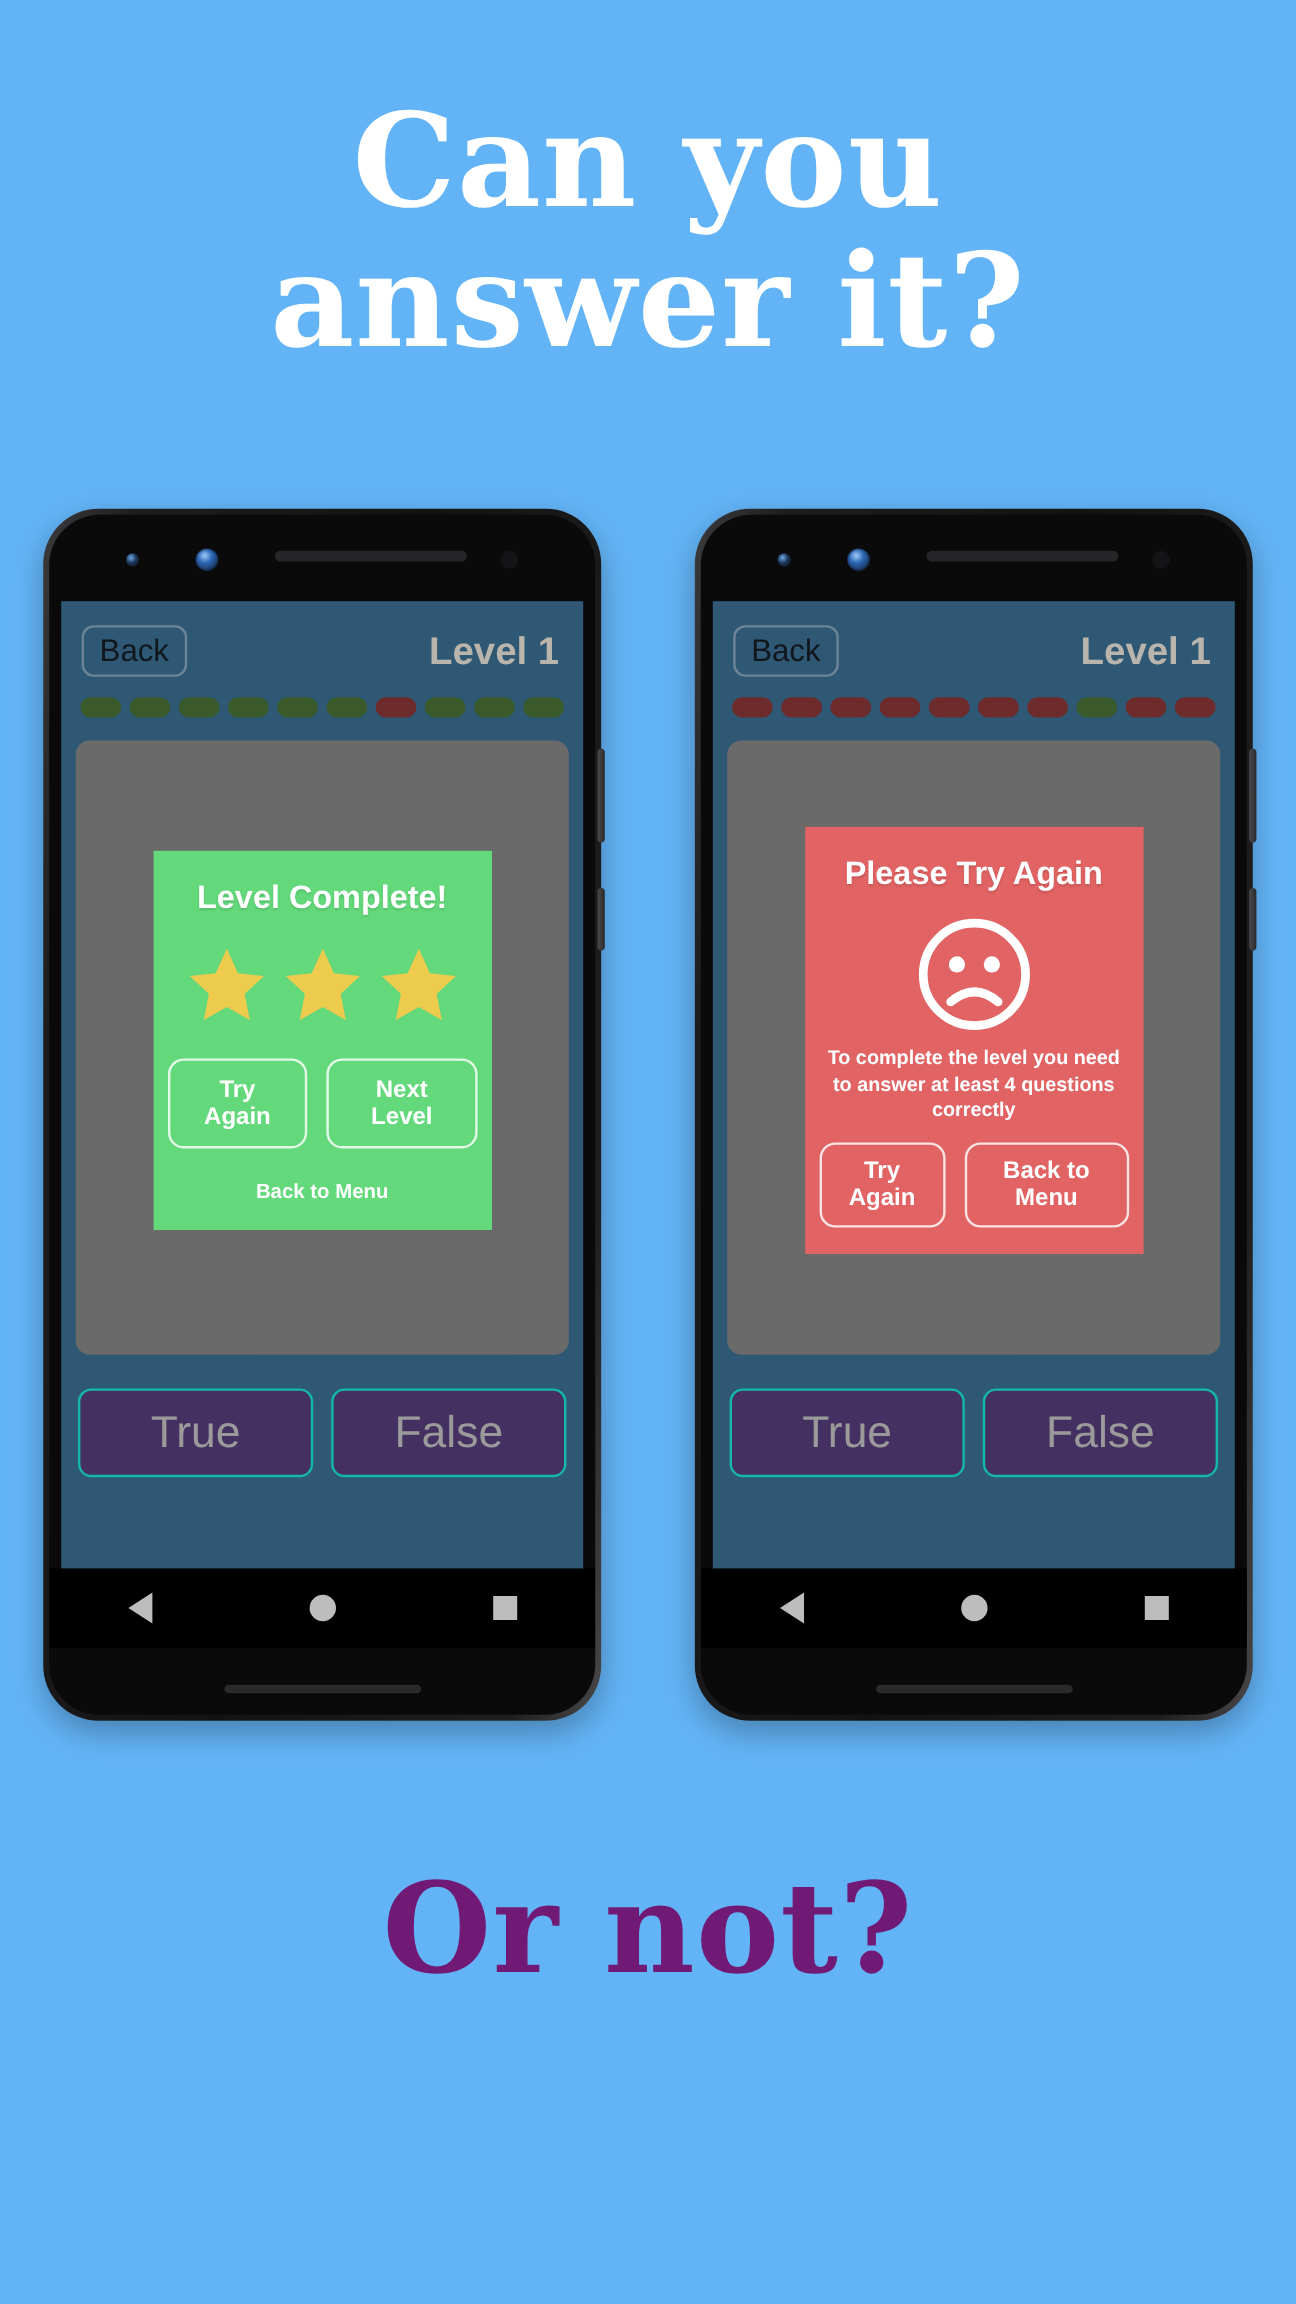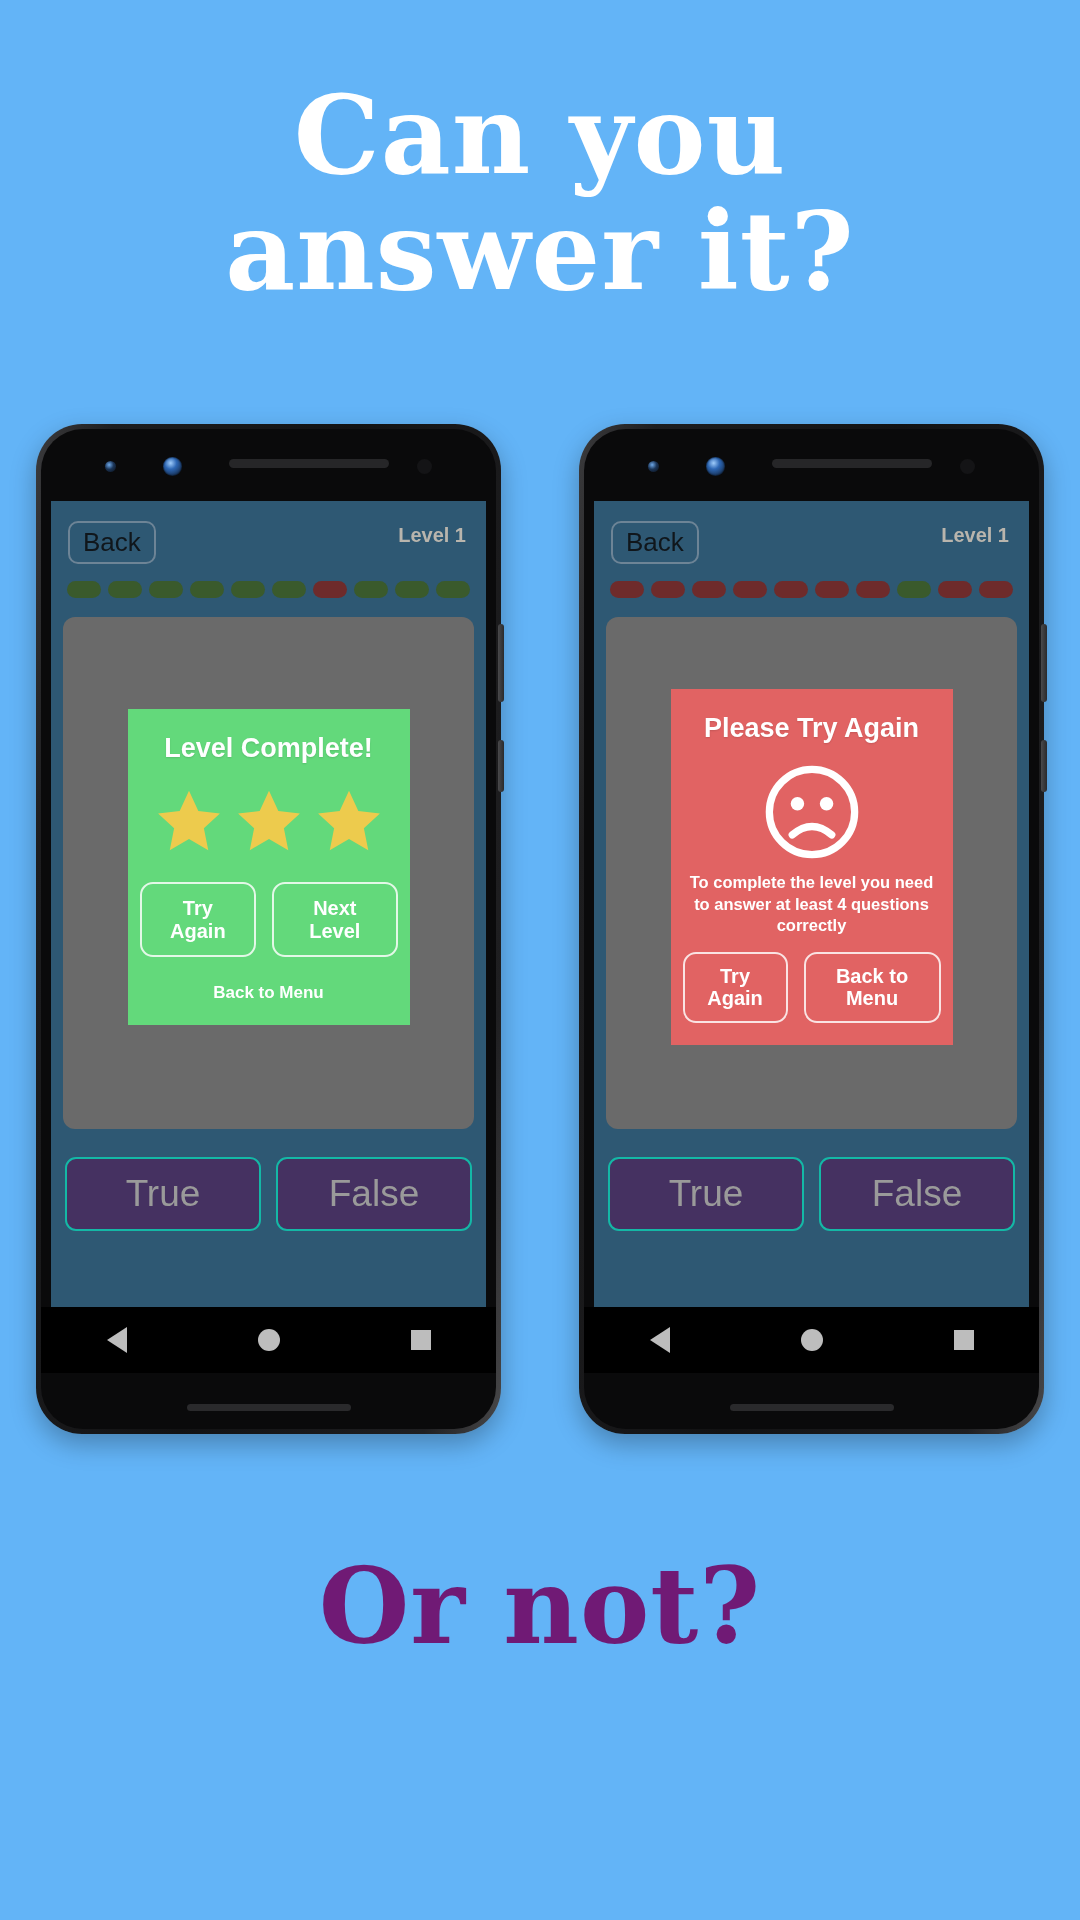--- a/index.html
+++ b/index.html
@@ -131,21 +131,21 @@
     color: #10161b;
     font-size: 26px;
     line-height: 1;
     background: transparent;
   }
   .level-label {
     position: absolute;
     right: 20px;
     top: 23px;
     color: #b9b5ad;
-    font-size: 20px;
+    font-size: 32px;
     font-weight: bold;
   }
 
   .progress-row {
     display: flex;
     justify-content: space-between;
     padding: 0 16px;
     height: 22px;
   }
   .pdot {

